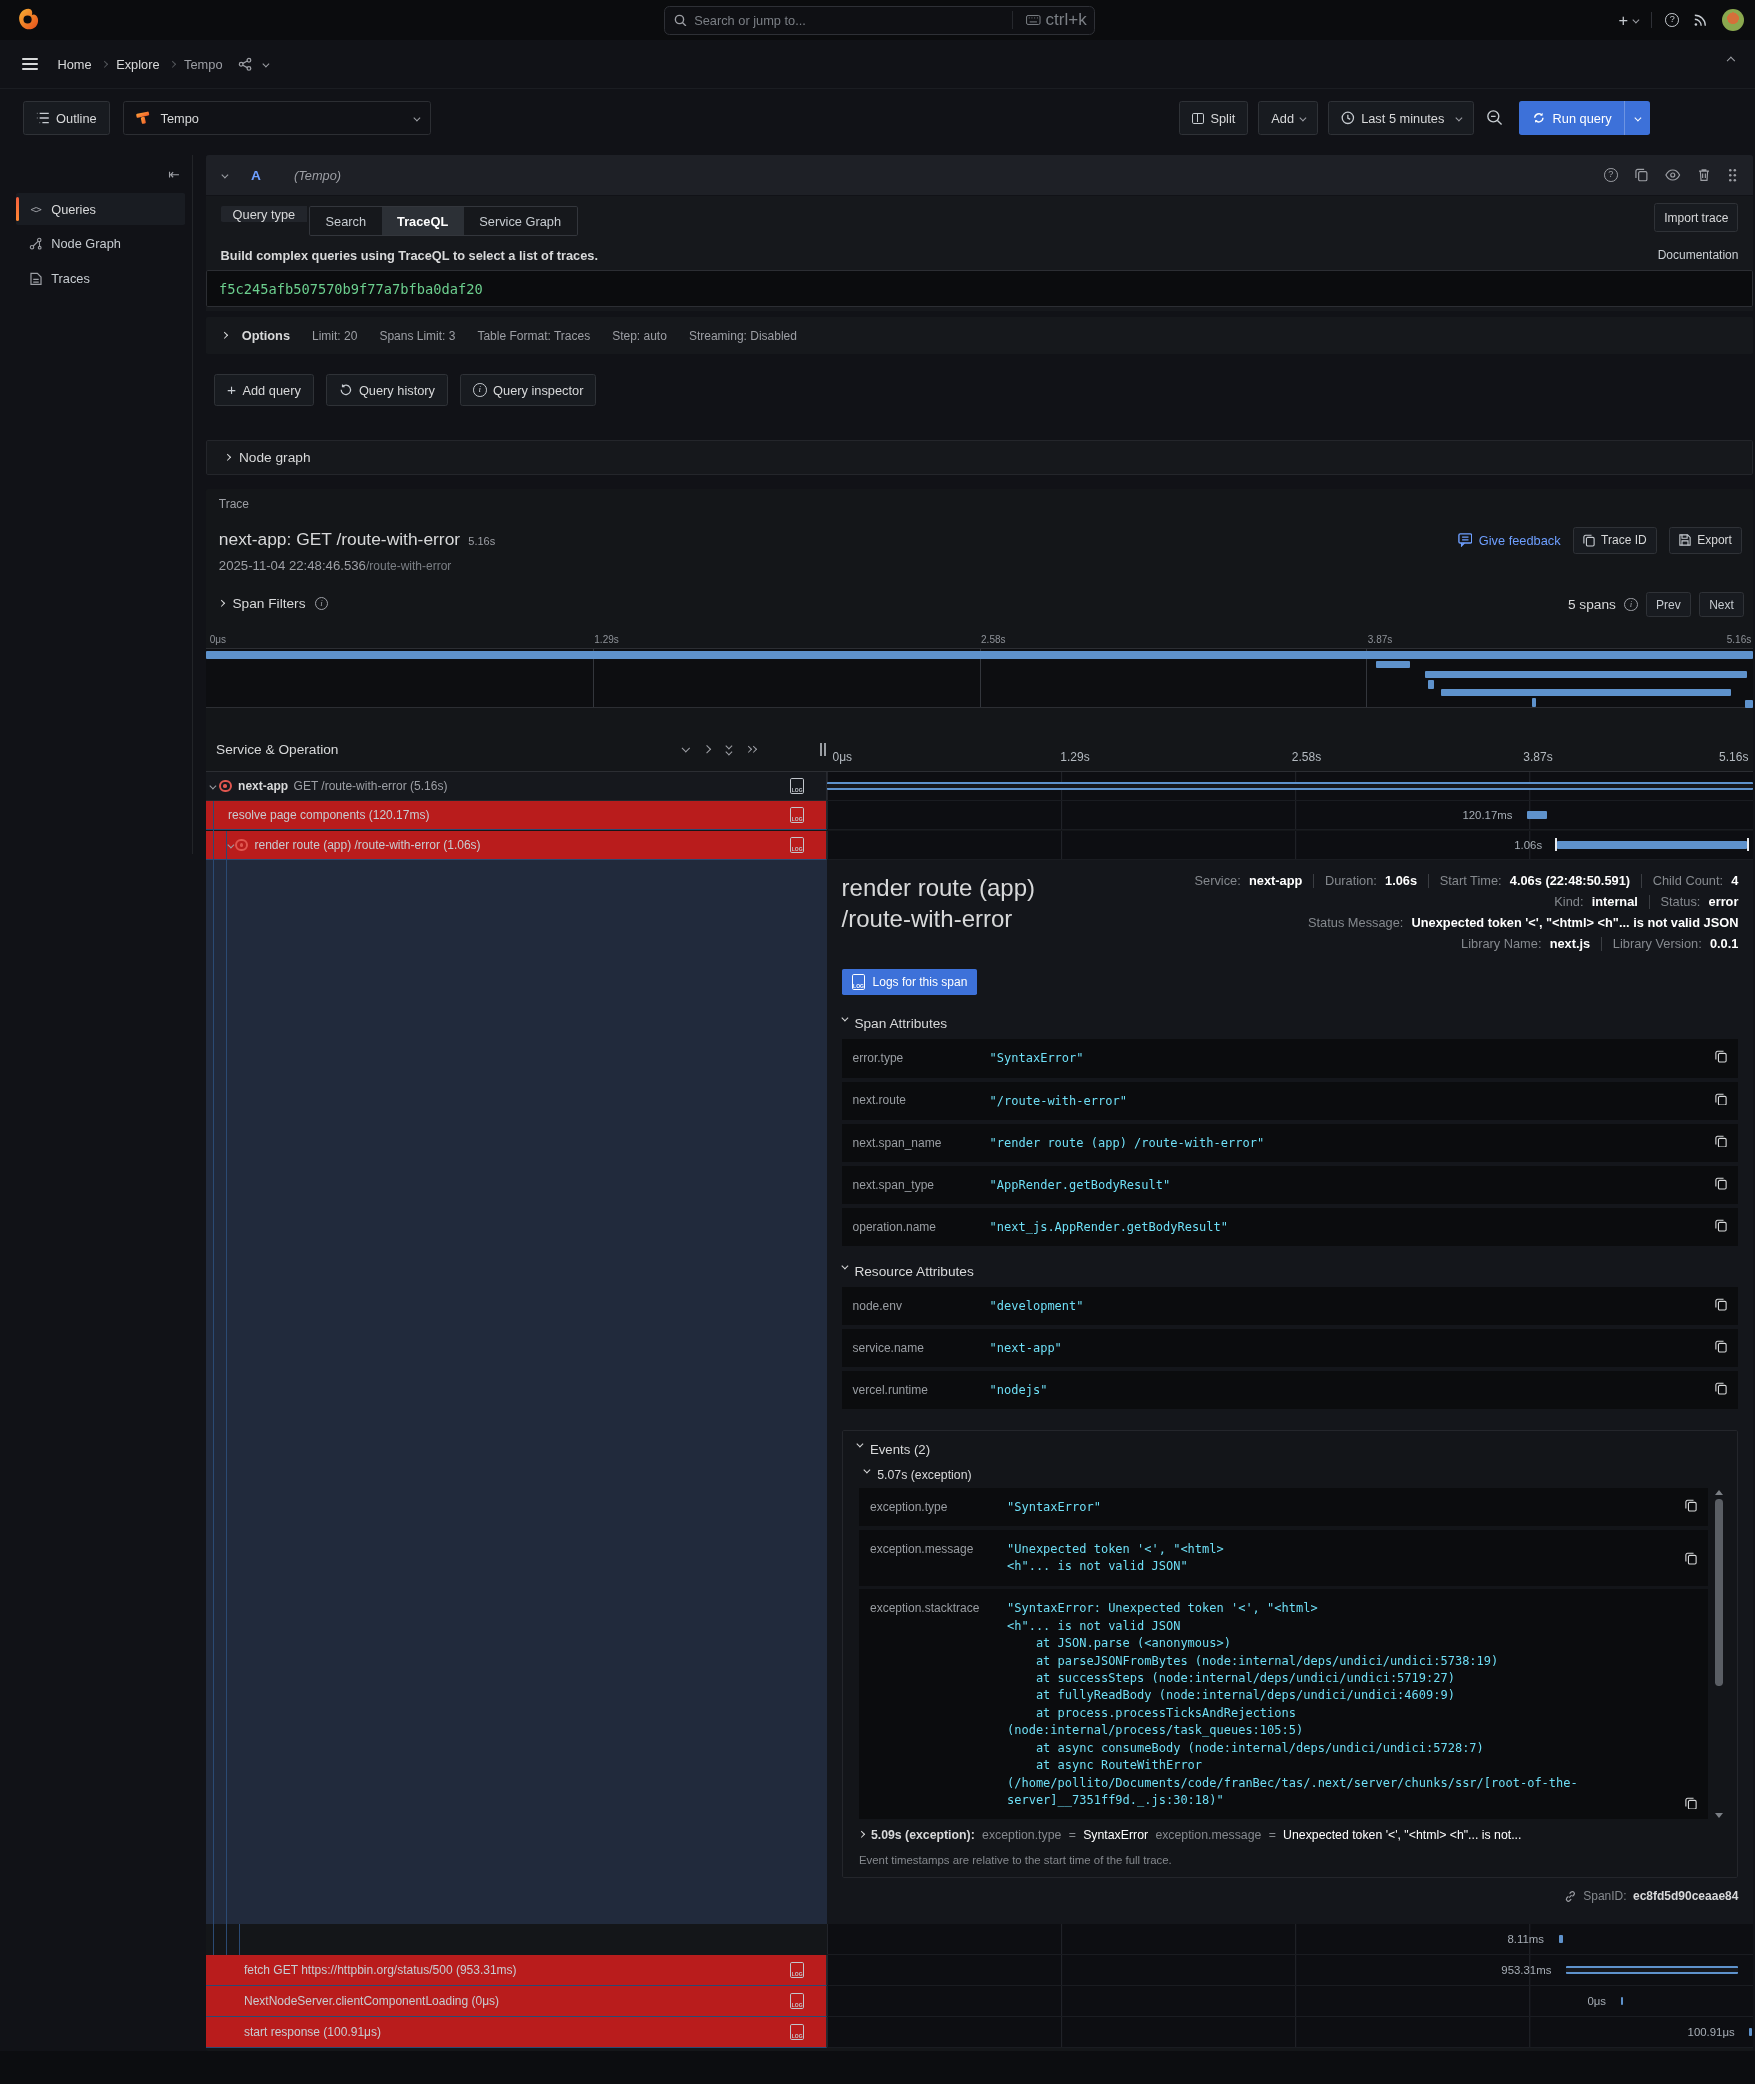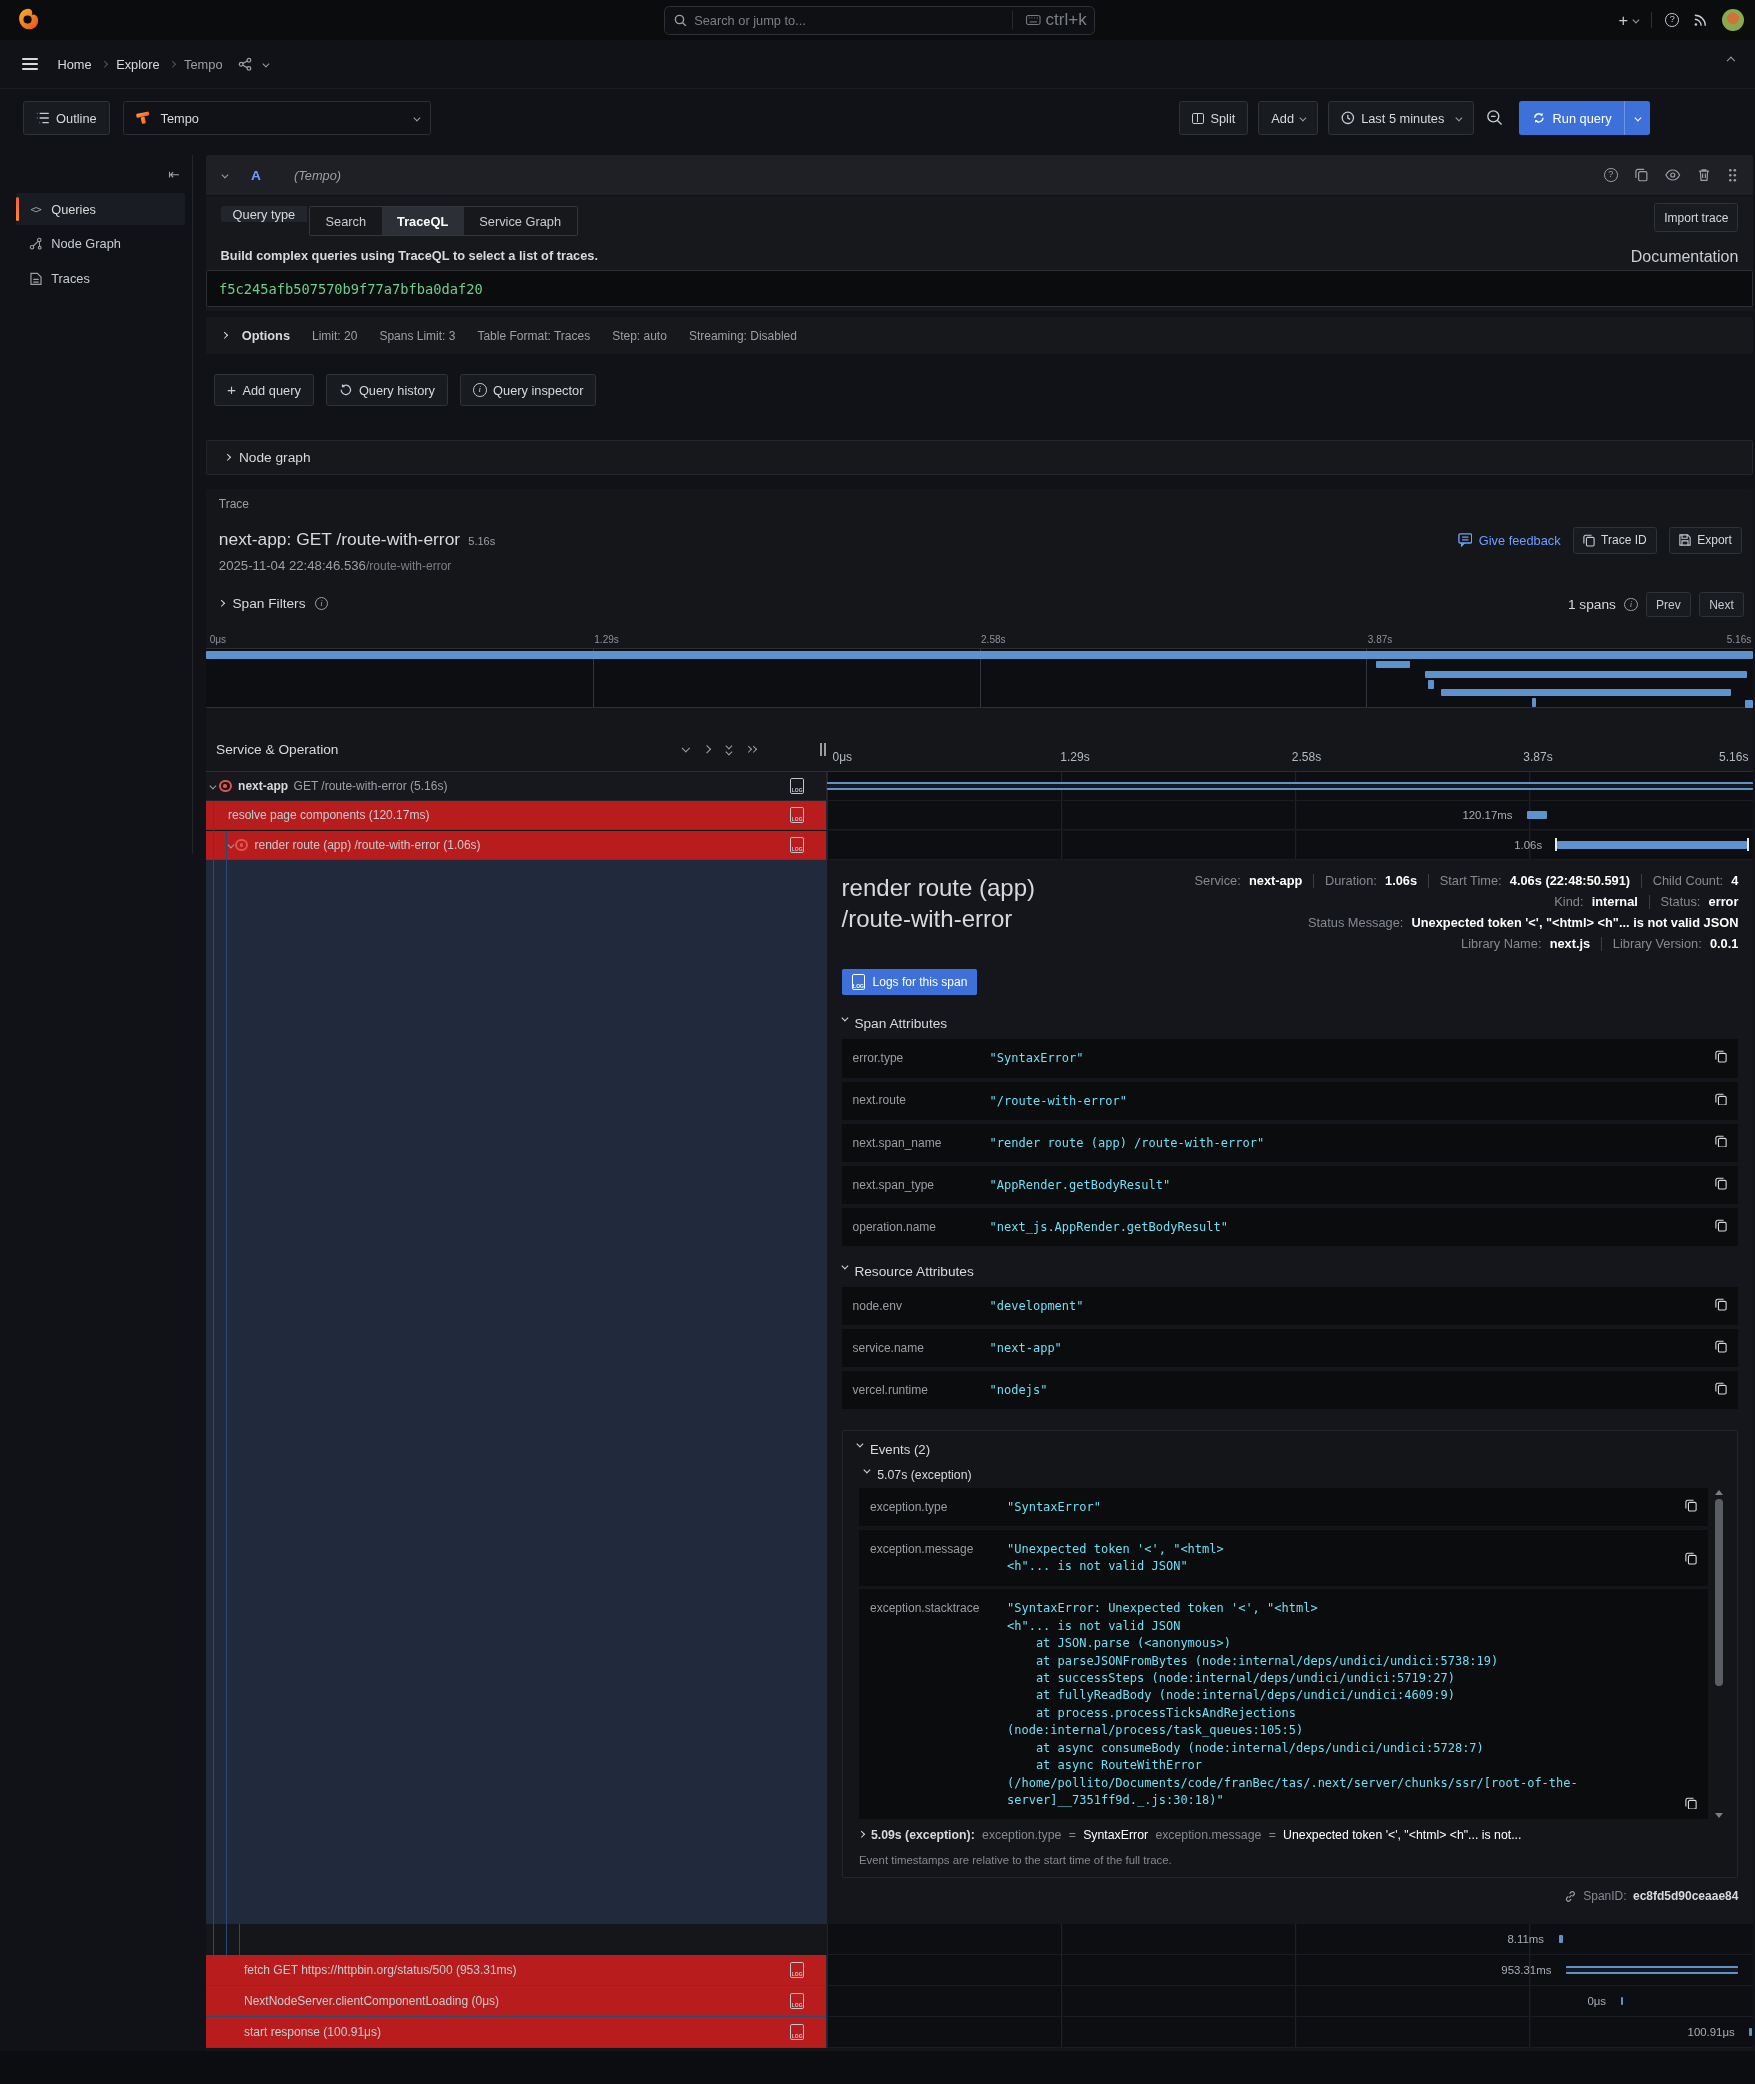--- a/index.html
+++ b/index.html
@@ -78,21 +78,21 @@
   .qh-icons { margin-left:auto; margin-right:16.4px; display:flex; gap:17.4px; color:#9d9fa5; align-items:center; }
   .qbody { left:206px; top:196px; width:1547px; height:115px; background:#16181c; padding:10px 14.6px; }
   .tabs-row { display:flex; align-items:flex-start; }
   .qtype-chip { height:16px; display:flex; align-items:center; padding:8px 12px; background:#22252b;
                 border-radius:1.8px 0 0 1.8px; font-size:12.8px; }
   .tabset { display:flex; border:0.9px solid #33363c; border-radius:1.8px; margin-left:1.8px; height:30px; }
   .tab { display:flex; align-items:center; padding:0 15.5px; font-size:12.8px; color:#c7ccd1; cursor:pointer; }
   .tab.active { background:#2c3036; color:#fff; font-weight:700; }
   .import-btn { position:absolute; right:14.6px; top:7.3px; }
   .helper-row { margin-top:12px; display:flex; font-size:12.8px; font-weight:700; color:#d8d9da; }
-  .doc-link { margin-left:auto; font-weight:400; font-size:16px; color:#c9ced3; cursor:pointer; }
+  .doc-link { margin-left:auto; font-weight:400; font-size:12px; color:#c9ced3; cursor:pointer; }
   .qinput { left:206px; top:270px; width:1547px; height:37px; background:#0b0c0e; border:0.9px solid #2c2e33;
             border-radius:1.8px; display:flex; align-items:center; padding:0 12px;
             font-size:13.7px; color:#6ccf8e; }
   .qoptions { left:206px; top:317px; width:1547px; height:37px; background:#16181c; border-radius:1.8px;
               display:flex; align-items:center; gap:22px; padding:0 16.4px; font-size:12px; color:#9d9fa5; }
   .qoptions .opt-title { color:#d8d9da; font-weight:700; font-size:12.8px; }
   .qbuttons { left:214px; top:374px; display:flex; gap:12px; }
 
   
   .ng-panel { left:206px; top:440px; width:1547px; height:35px; background:#16181c; border:0.9px solid #24262b;
@@ -497,21 +497,21 @@
         <span>Export</span>
       </button>
     </div>
 
     <div class="abs filters-row">
       <span class="chev right sm" style="color:#d8d9da"></span>
       <span>Span Filters</span>
       <span class="circ" style="color:#9d9fa5;font-style:italic;font-family:'Liberation Serif',serif">i</span>
     </div>
     <div class="abs spans-nav">
-      <span>1 spans</span>
+      <span>5 spans</span>
       <span class="circ" style="color:#9d9fa5;font-style:italic;font-family:'Liberation Serif',serif">i</span>
       <button class="btn btn-sm" style="height:25px;color:#c7ccd1">Prev</button>
       <button class="btn btn-sm" style="height:25px;color:#c7ccd1">Next</button>
     </div>
 
     <div class="abs minimap">
       <div class="mticks">
         <span class="mtick" style="left:3.7px">0μs</span>
         <span class="mtick" style="left:25.1%">1.29s</span>
         <span class="mtick" style="left:50.1%">2.58s</span>

